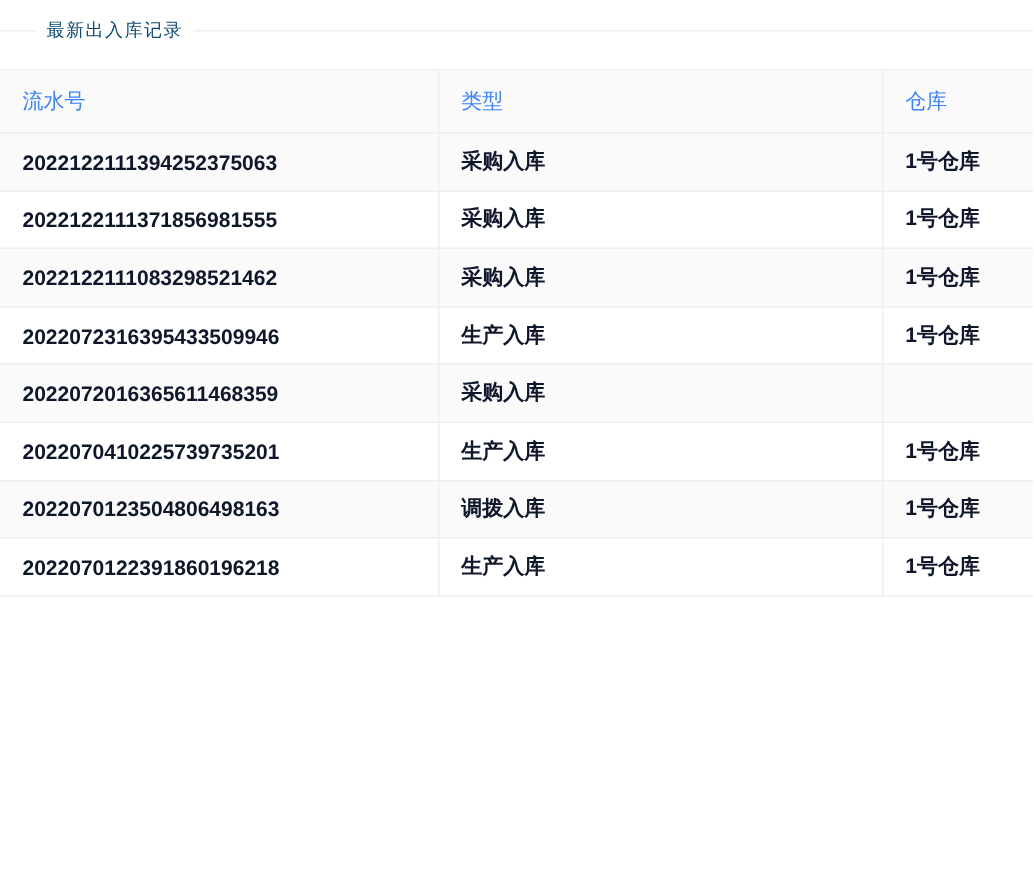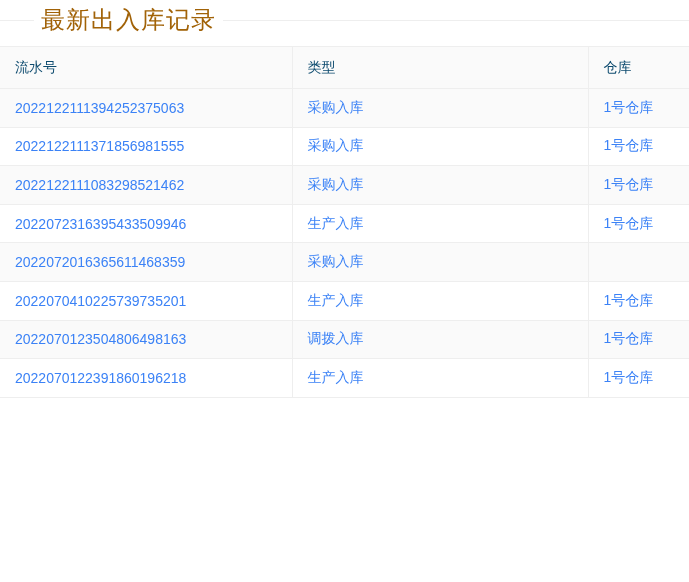--- a/index.html
+++ b/index.html
@@ -16,58 +16,59 @@
   }
   .field-title .rule {
     position: absolute;
     top: 20px; left: 0; right: 0;
     height: 0;
     border-top: 1px solid #eee;
   }
   .field-title .legend {
     position: absolute;
     top: 7px;
-    left: 34px;
+    left: 24px;
     background: #fff;
     padding: 0 7px;
-    font-size: 24px;
+    font-size: 12px;
     line-height: 26px;
-    color: #a16207;
+    color: #0c4a6e;
     letter-spacing: 1px;
     white-space: nowrap;
   }
   
   table.records {
     width: 689px;
     table-layout: fixed;
     border-collapse: collapse;
   }
   table.records col.c1 { width: 292px; }
   table.records col.c2 { width: 296px; }
   table.records col.c3 { width: 101px; }
   table.records th {
     height: 42px;
     background: #fafafa;
     border-top: 1px solid #eee;
     border-bottom: 1px solid #eee;
     font-weight: normal;
     text-align: left;
     font-size: 14px;
-    color: #0c4a6e;
+    color: #3b82f6;
     padding: 0 15px;
     margin-left: 40px;
   }
   table.records td {
     height: 38.6px;
     border-bottom: 1px solid #eee;
     font-size: 14px;
-    color: #3b82f6;
+    color: #0f172a;
     padding: 0 15px;
     white-space: nowrap;
     overflow: hidden;
+    font-weight: bold;
   }
   table.records th.divider,
   table.records td.divider { border-right: 1px solid #eee; }
   table.records tbody tr:nth-child(odd) { background: #fafafa; }
   table.records tbody tr:nth-child(even) { background: #fff; }
 </style>
 </head>
 <body>
 
 <div class="field-title">

